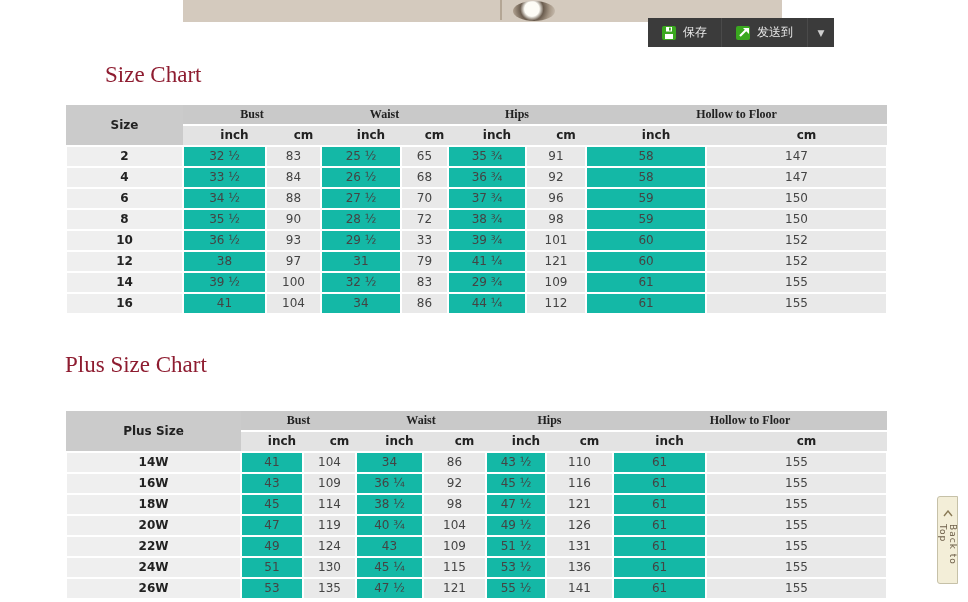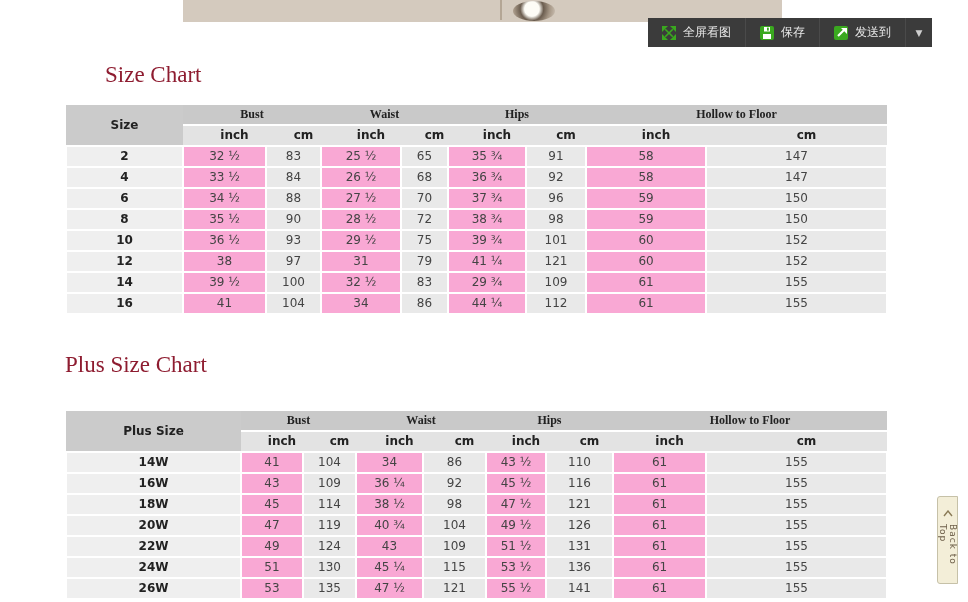--- a/index.html
+++ b/index.html
@@ -32,53 +32,39 @@
   table.size-table{position:absolute;left:65px;border-collapse:collapse;table-layout:fixed;
                    width:821px;font-size:12px;}
   #table-0{top:105px;}
   #table-1{top:411px;}
   th,td{height:19px;padding:0;text-align:center;line-height:19px;}
   th.size-head{background:#cbcbcb;font-weight:bold;color:#222;font-size:12px;}
   th.group-head{background:#c9c9c9;font-weight:bold;color:#222;border-bottom:2px solid #fff;font-family:Liberation Serif, serif;}
   th.unit-head{background:#e3e3e3;font-weight:bold;color:#222;padding-left:20px;}
   td{border:2px solid #fff;color:#444;font-size:12px;}
   td.size-col{background:#efefef;font-weight:bold;color:#222;}
-  td.inch-col{background:#f9a8d4;}
+  td.inch-col{background:#14b8a6;}
   td.cm-col{background:#e9e9e9;}
 
   
   .back-top{position:absolute;right:10px;top:496px;width:21px;height:88px;background:#f3eed8;
             border:1px solid #c6c1a8;border-radius:3px 0 0 3px;cursor:pointer;
             display:flex;flex-direction:column;align-items:center;padding-top:5px;box-sizing:border-box;}
   .back-top .chev{margin-bottom:3px;}
   .back-top .vtext{writing-mode:vertical-rl;font-size:9px;color:#6e604b;letter-spacing:1px;}
 </style>
 </head>
 <body>
 
 <div class="img-strip">
   <div class="stick"></div>
   <div class="blob"></div>
 </div>
 
 <div class="toolbar">
-  <div class="tb-btn">
-    <span>
-      <svg width="14" height="14" viewBox="0 0 14 14">
-        <g fill="#3aa81f">
-          <path d="M0 0 L6 0 L0 6 Z"></path>
-            <path d="M14 0 L14 6 L8 0 Z"></path>
-          <path d="M0 14 L0 8 L6 14 Z"></path>
-            <path d="M14 14 L8 14 L14 8 Z"></path>
-        </g>
-        <path d="M3.2 3.2 L10.8 10.8 M10.8 3.2 L3.2 10.8" stroke="#3aa81f" stroke-width="1.6"></path>
-      </svg>
-    </span>
-    <span>全屏看图</span>
-  </div>
   <div class="tb-btn">
     <span>
       <svg width="14" height="14" viewBox="0 0 14 14">
         <rect x="0" y="0" width="14" height="14" rx="2" fill="#3aa81f"></rect>
         <rect x="4" y="1" width="6" height="4.5" fill="#ffffff"></rect>
         <rect x="7" y="1.6" width="1.8" height="3" fill="#3aa81f"></rect>
         <rect x="3" y="8" width="8" height="5" fill="#ffffff"></rect>
       </svg>
     </span>
     <span>保存</span>
@@ -171,21 +157,21 @@
         <td class="inch-col">38 ¾</td>
         <td class="cm-col">98</td>
         <td class="inch-col">59</td>
         <td class="cm-col">150</td>
       </tr>
       <tr>
         <td class="size-col">10</td>
         <td class="inch-col">36 ½</td>
         <td class="cm-col">93</td>
         <td class="inch-col">29 ½</td>
-        <td class="cm-col">75</td>
+        <td class="cm-col">33</td>
         <td class="inch-col">39 ¾</td>
         <td class="cm-col">101</td>
         <td class="inch-col">60</td>
         <td class="cm-col">152</td>
       </tr>
       <tr>
         <td class="size-col">12</td>
         <td class="inch-col">38</td>
         <td class="cm-col">97</td>
         <td class="inch-col">31</td>

